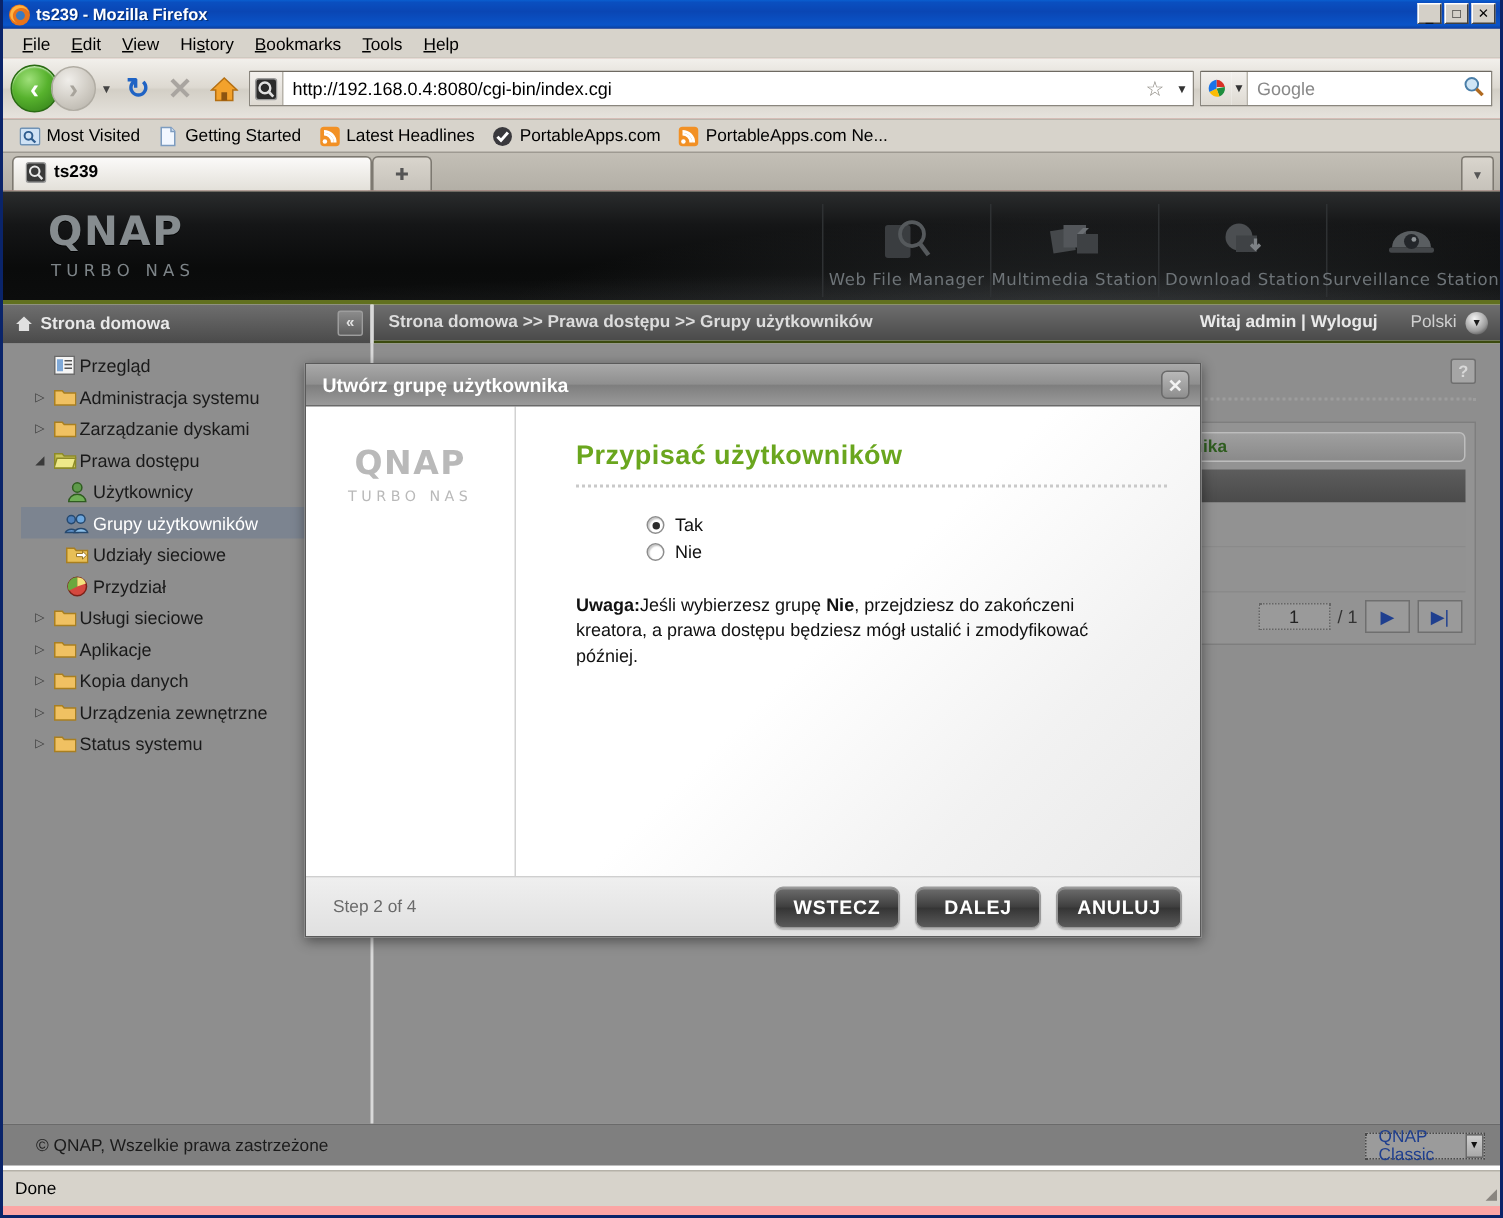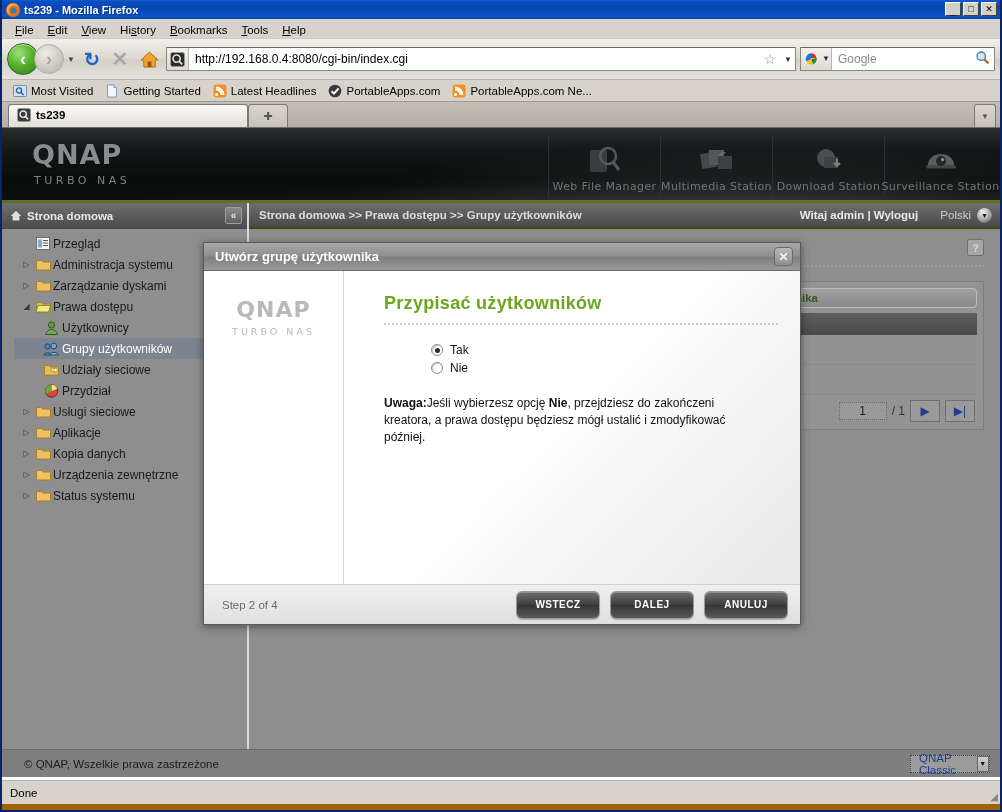--- a/index.html
+++ b/index.html
@@ -9,21 +9,21 @@
     overflow: hidden;
     font-family: "Liberation Sans", sans-serif;
     font-size: 12px;
     background: #d4d0c8;
   }
 
   
   #window {
     width: 1002px; height: 812px;
     position: relative;
-    background: #a16207;
+    background: #fca5a5;
     border: 2px solid #0a246a;
     border-top: none;
   }
   #titlebar {
     height: 19px;
     background: linear-gradient(to bottom, #0a5fd0 0%, #0a4fc0 8%, #0a46b4 40%, #0a54c8 88%, #0a3f9e 100%);
     background-color: #0a3fa0;
     display: flex; align-items: center;
     padding: 0 2px 0 3px;
     color: #fff;
@@ -488,21 +488,21 @@
     padding: 0 12px 0 18px;
   }
   #modal .mstep { font-size: 11.5px; color:#6a6a6a; }
   #modal .mbtns { margin-left:auto; display:flex; gap: 10px; }
   .wizbtn {
     width: 84px; height: 28px;
     border-radius: 6px;
     background: linear-gradient(to bottom,#6e6e6e 0%, #3f3f3f 48%, #353535 52%, #5a5a5a 100%);
     border: 1px solid #9a9a9a;
     box-shadow: 0 1px 1px rgba(0,0,0,.22), inset 0 1px 0 rgba(255,255,255,.25);
-    color:#fff; font-size: 10px; font-weight:bold;
+    color:#fff; font-size: 13px; font-weight:bold;
     letter-spacing: .5px;
     display:flex; align-items:center; justify-content:center;
   }
 
   
   #statusbar {
     height: 24px;
     background: #d7d3cb;
     border-top: 1px solid #b5b1a8;
     display:flex; align-items:center;
@@ -1001,21 +1001,21 @@
                   <span class="dot"></span>
                 </span>
               <span class="rlabel">Tak</span>
             </label>
             <label class="rrow">
               <span class="rbtn"></span>
               <span class="rlabel">Nie</span>
             </label>
           </div>
           <div class="mnote">
-            <b>Uwaga:</b><span>Jeśli wybierzesz opcję </span><b>Nie</b><span>, przejdziesz do zakończeni kreatora, a prawa dostępu będziesz mógł ustalić i zmodyfikować później.</span>
+            <b>Uwaga:</b><span>Jeśli wybierzesz grupę </span><b>Nie</b><span>, przejdziesz do zakończeni kreatora, a prawa dostępu będziesz mógł ustalić i zmodyfikować później.</span>
           </div>
         </div>
       </div>
       <div class="mfooter">
         <span class="mstep">Step 2 of 4</span>
         <span class="mbtns">
           <span class="wizbtn">WSTECZ</span>
           <span class="wizbtn">DALEJ</span>
           <span class="wizbtn">ANULUJ</span>
         </span>

